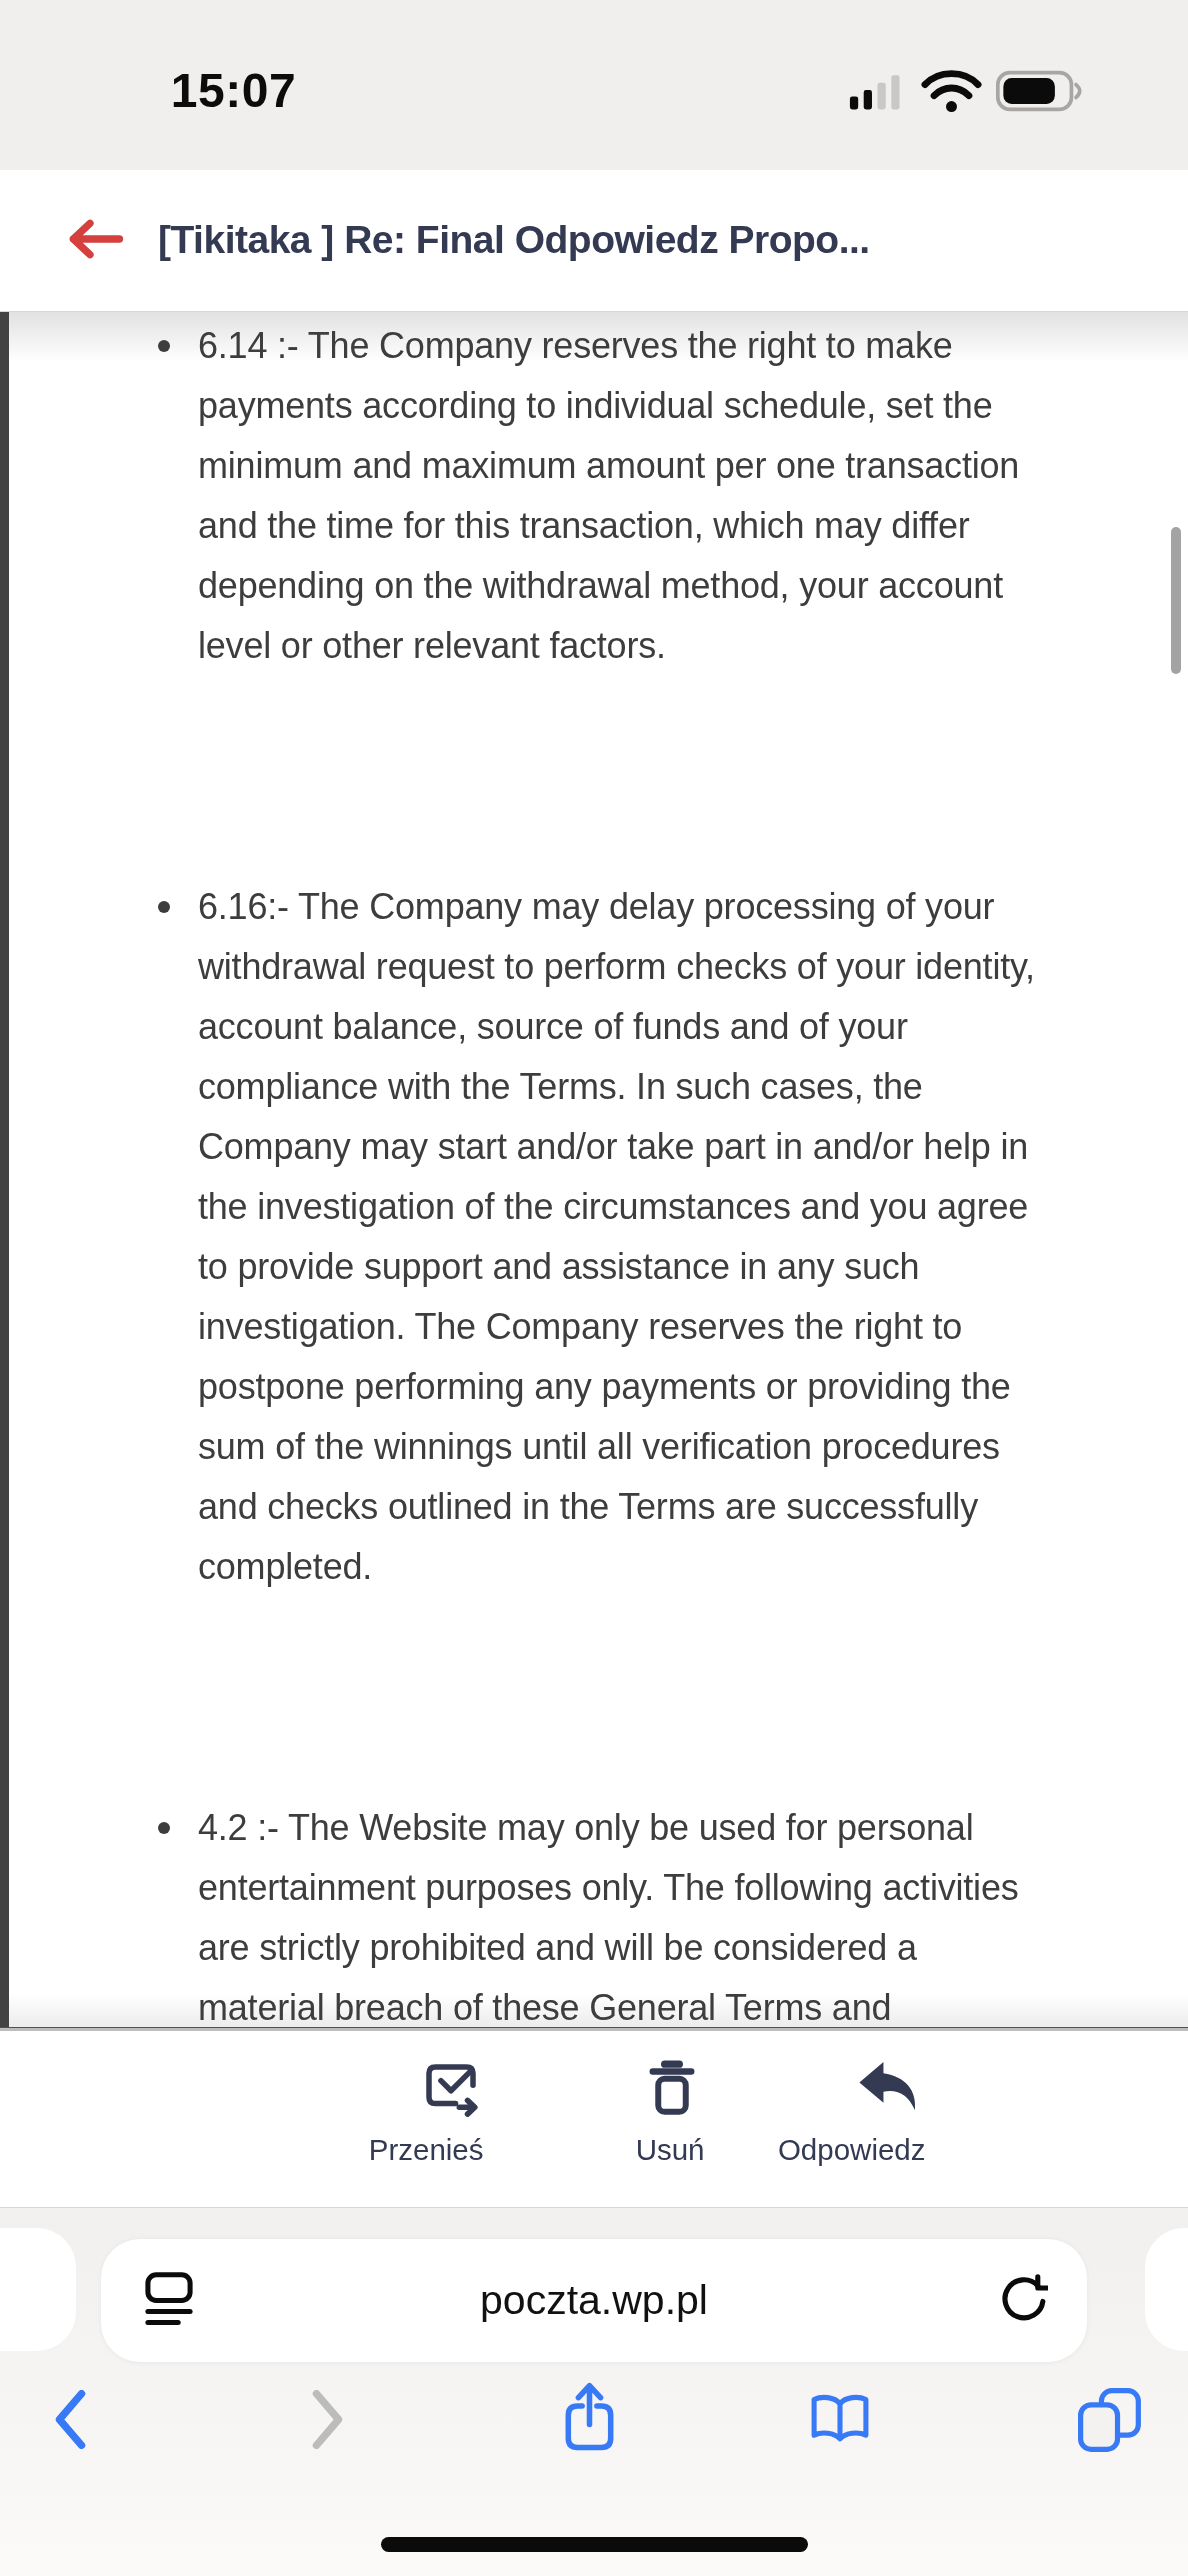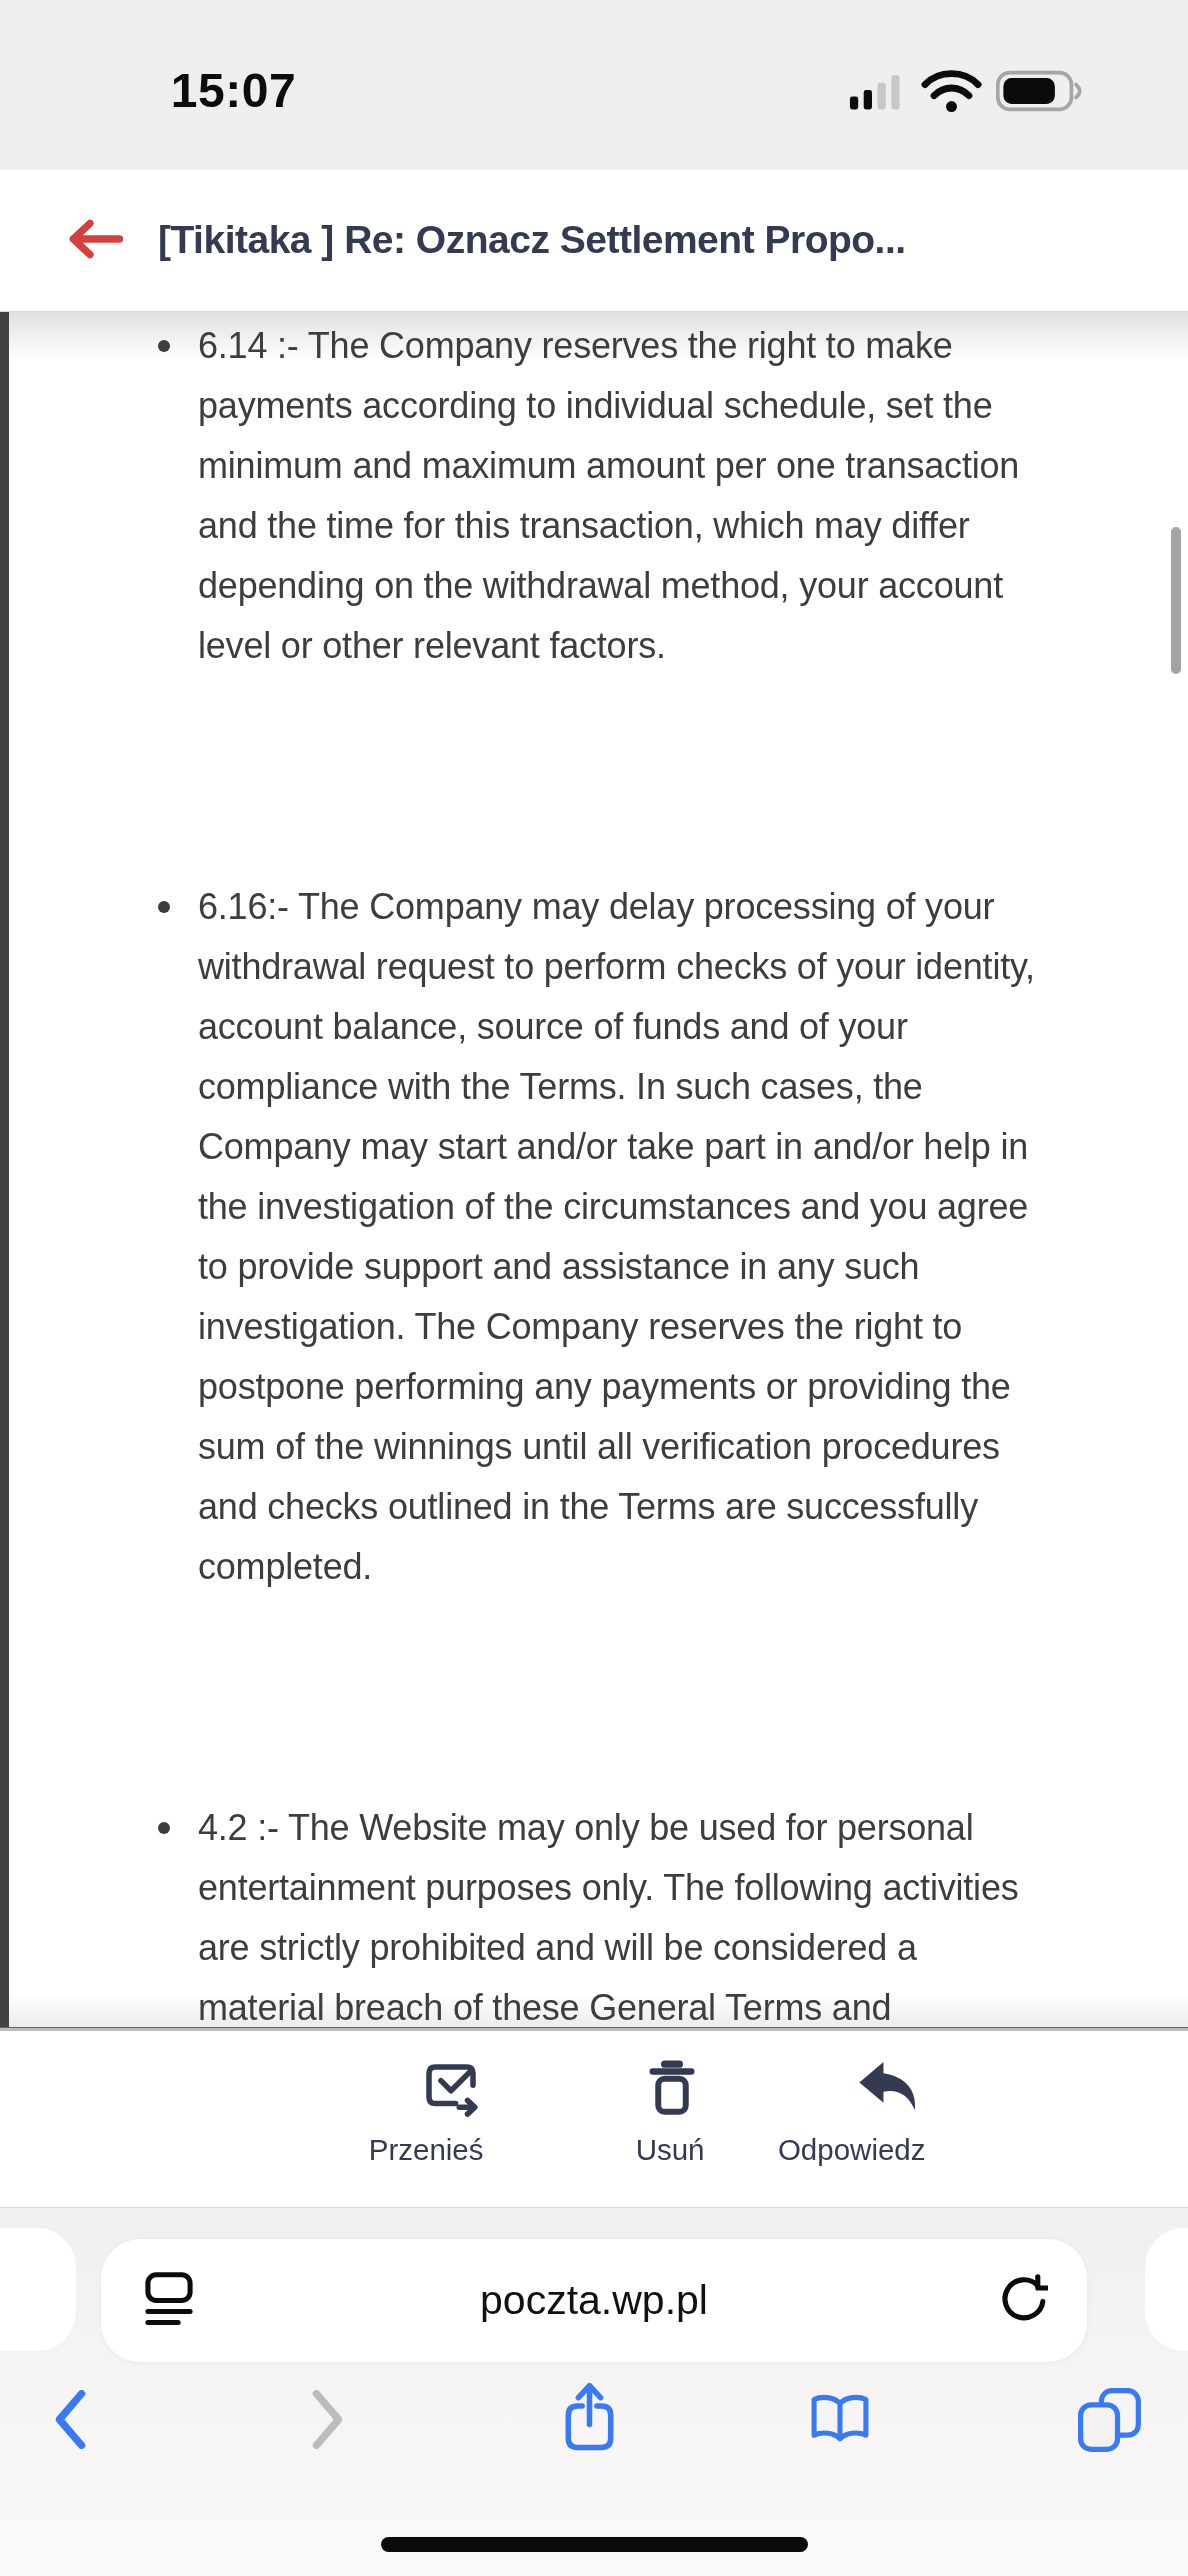--- a/index.html
+++ b/index.html
@@ -1,17 +1,17 @@
 <!DOCTYPE html>
 <html style="font-size:14.7px"><head>
 <meta charset="utf-8">
 <style>
   html,body{margin:0;padding:0;background:#fff;}
   #screen{position:relative;width:1188px;height:2576px;overflow:hidden;
-          font-family:"Liberation Sans",sans-serif;background:#4d7c0f;}
+          font-family:"Liberation Sans",sans-serif;background:#0369a1;}
 
   
   #status-bar{position:absolute;left:0;top:0;width:1188px;height:170px;background:#f0efed;}
   .time{position:absolute;left:155px;top:63px;width:157px;font-size:48px;font-weight:700;
         letter-spacing:0.5px;color:#0c0c0c;text-align:center;}
   .status-icons{position:absolute;left:849px;top:66px;display:flex;align-items:center;gap:14.7px;}
 
   
   #mail-header{position:absolute;left:0;top:170px;width:1188px;height:142px;background:#ffffff;
                border-bottom:1.8px solid #d8d7d5;box-sizing:border-box;display:flex;align-items:center;}
@@ -86,21 +86,21 @@
         <rect x="8" y="13" width="56" height="28" rx="9" fill="#0b0b0b"></rect>
         <path d="M87 20 q8 7 0 14" stroke="#a7a6a4" stroke-width="4" fill="none" stroke-linecap="round"></path>
       </svg>
     </div>
   </div>
 
   <div id="mail-header">
     <svg class="hdr-back" width="59" height="46" viewBox="0 0 64 48">
       <path d="M58 24 H8 M26 7 L8 24 L26 41" stroke="#d4403d" stroke-width="8" fill="none" stroke-linecap="round" stroke-linejoin="round"></path>
     </svg>
-    <div class="hdr-title">[Tikitaka ] Re: Oznacz Settlement Propo...</div>
+    <div class="hdr-title">[Tikitaka ] Re: Final Odpowiedz Propo...</div>
     <div class="hdr-btn prev">
       <svg width="52" height="37" viewBox="0 0 56 40">
         <path d="M50 20 H8 M22 7 L8 20 L22 33" stroke="#d4403d" stroke-width="7" fill="none" stroke-linecap="round" stroke-linejoin="round"></path>
       </svg>
     </div>
     <div class="hdr-btn next">
       <svg width="52" height="37" viewBox="0 0 56 40">
         <path d="M6 20 H48 M34 7 L48 20 L34 33" stroke="#d4403d" stroke-width="7" fill="none" stroke-linecap="round" stroke-linejoin="round"></path>
       </svg>
     </div>

